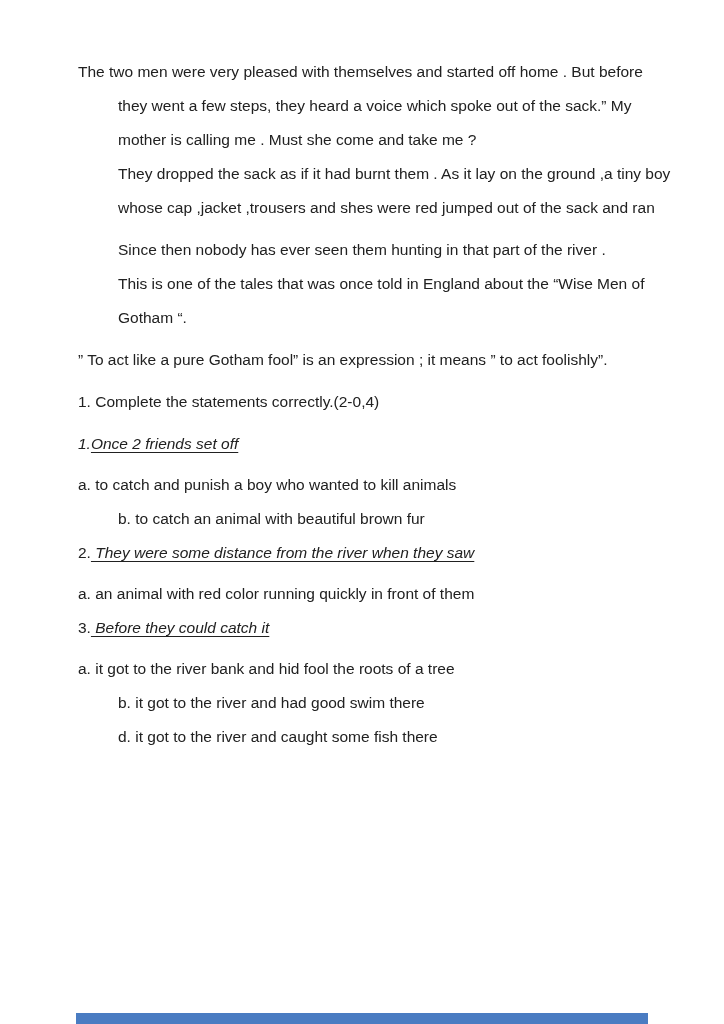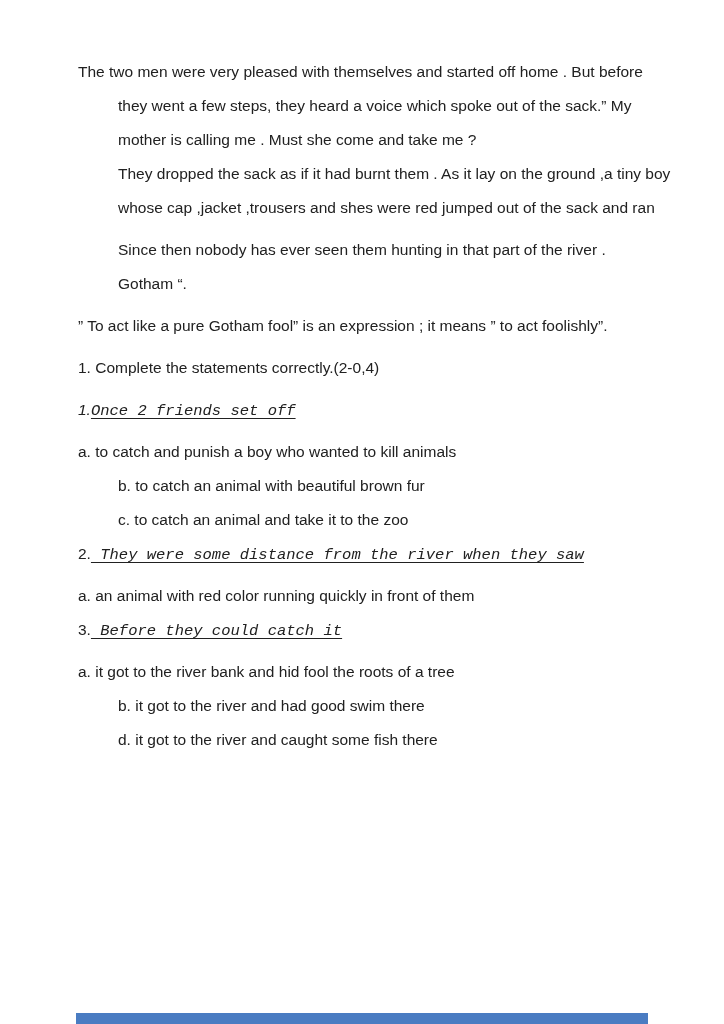--- a/index.html
+++ b/index.html
@@ -18,21 +18,21 @@
   .line {
     font-size: 15.5px;
     line-height: 34px;
     white-space: nowrap;
   }
   .ind { padding-left: 40px; }
   .par { margin-bottom: 8px; }
   .heading { font-weight: normal; }
   .qtitle { margin-bottom: 7px; }
   .it { font-style: italic; }
-  .ul { text-decoration: underline; text-underline-offset: 3px; font-family: Liberation Mono, monospace; }
+  .ul { text-decoration: underline; text-underline-offset: 3px; }
   .bottom-bar {
     position: absolute;
     left: 76px;
     bottom: 0;
     width: 572px;
     height: 11px;
     background: #4a7cc2;
   }
 </style>
 </head>
@@ -43,36 +43,36 @@
   <div class="par">
     <div class="line">The two men were very pleased with themselves and started off home . But before</div>
     <div class="line ind">they went a few steps, they heard a voice which spoke out of the sack.” My</div>
     <div class="line ind">mother is calling me . Must she come and take me ?</div>
     <div class="line ind">They dropped the sack as if it had burnt them . As it lay on the ground ,a tiny boy</div>
     <div class="line ind">whose cap ,jacket ,trousers and shes were red jumped out of the sack and ran</div>
   </div>
 
   <div class="par">
     <div class="line ind">Since then nobody has ever seen them hunting in that part of the river .</div>
+    <div class="line ind">This is one of the tales that was once told in England about the “Wise Men of</div>
     <div class="line ind">Gotham “.</div>
   </div>
 
   <div class="par">
     <div class="line">” To act like a pure Gotham fool” is an expression ; it means ” to act foolishly”.</div>
   </div>
 
   <div class="par">
     <div class="line heading">1. Complete the statements correctly.(2-0,4)</div>
   </div>
 
   <div class="qblock">
     <div class="line qtitle"><span class="it">1.</span><span class="it ul">Once 2 friends set off</span></div>
     <div class="line">a. to catch and punish a boy who wanted to kill animals</div>
     <div class="line ind">b. to catch an animal with beautiful brown fur</div>
-    <div class="line ind">c. to catch an animal and take it to the zoo</div>
   </div>
 
   <div class="qblock">
     <div class="line qtitle"><span>2.</span><span class="it ul"> They were some distance from the river when they saw</span></div>
     <div class="line">a. an animal with red color running quickly in front of them</div>
   </div>
 
   <div class="qblock">
     <div class="line qtitle"><span>3.</span><span class="it ul"> Before they could catch it</span></div>
     <div class="line">a. it got to the river bank and hid fool the roots of a tree</div>

